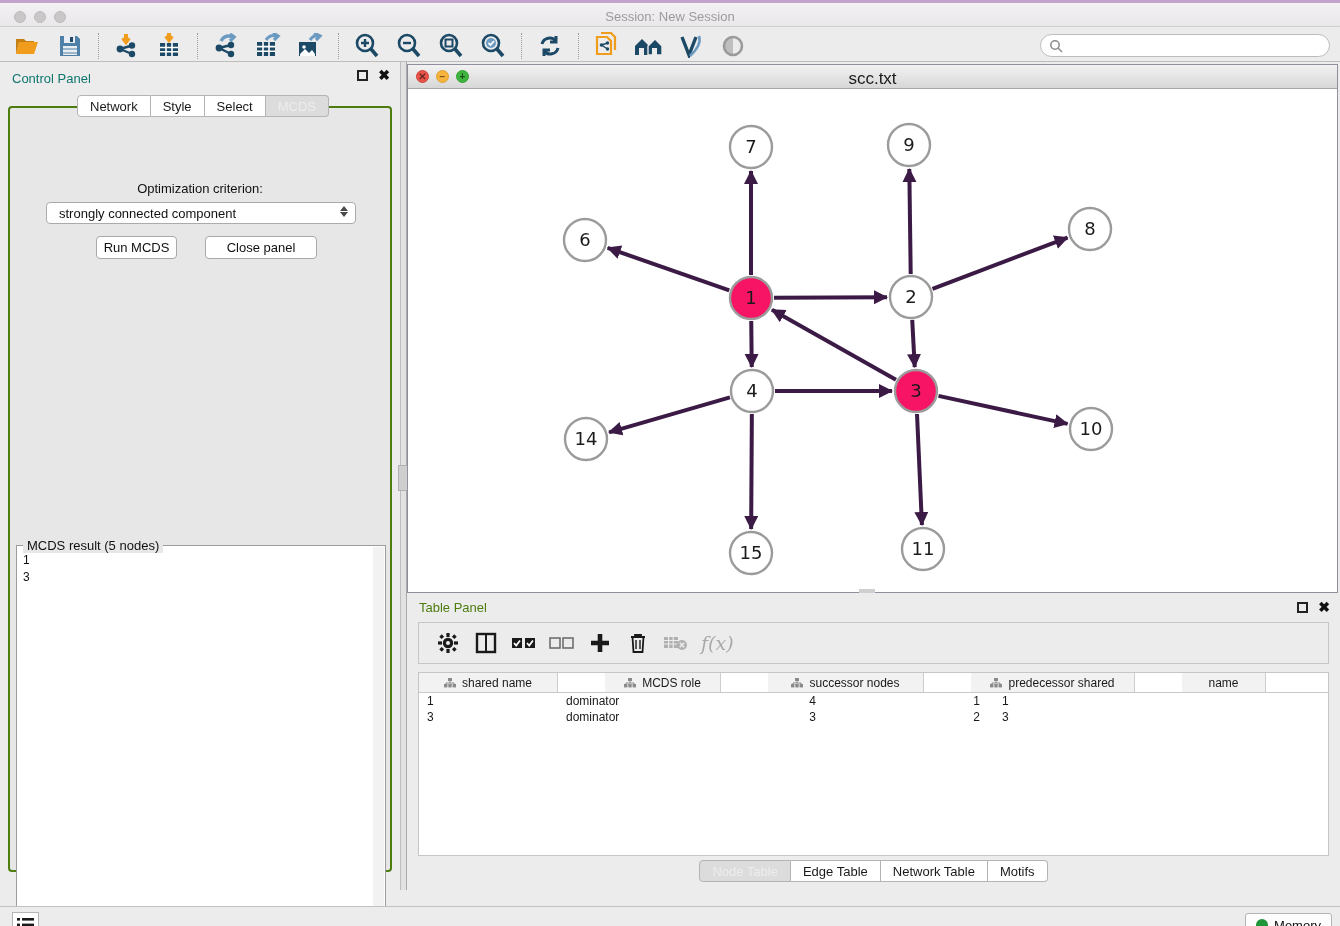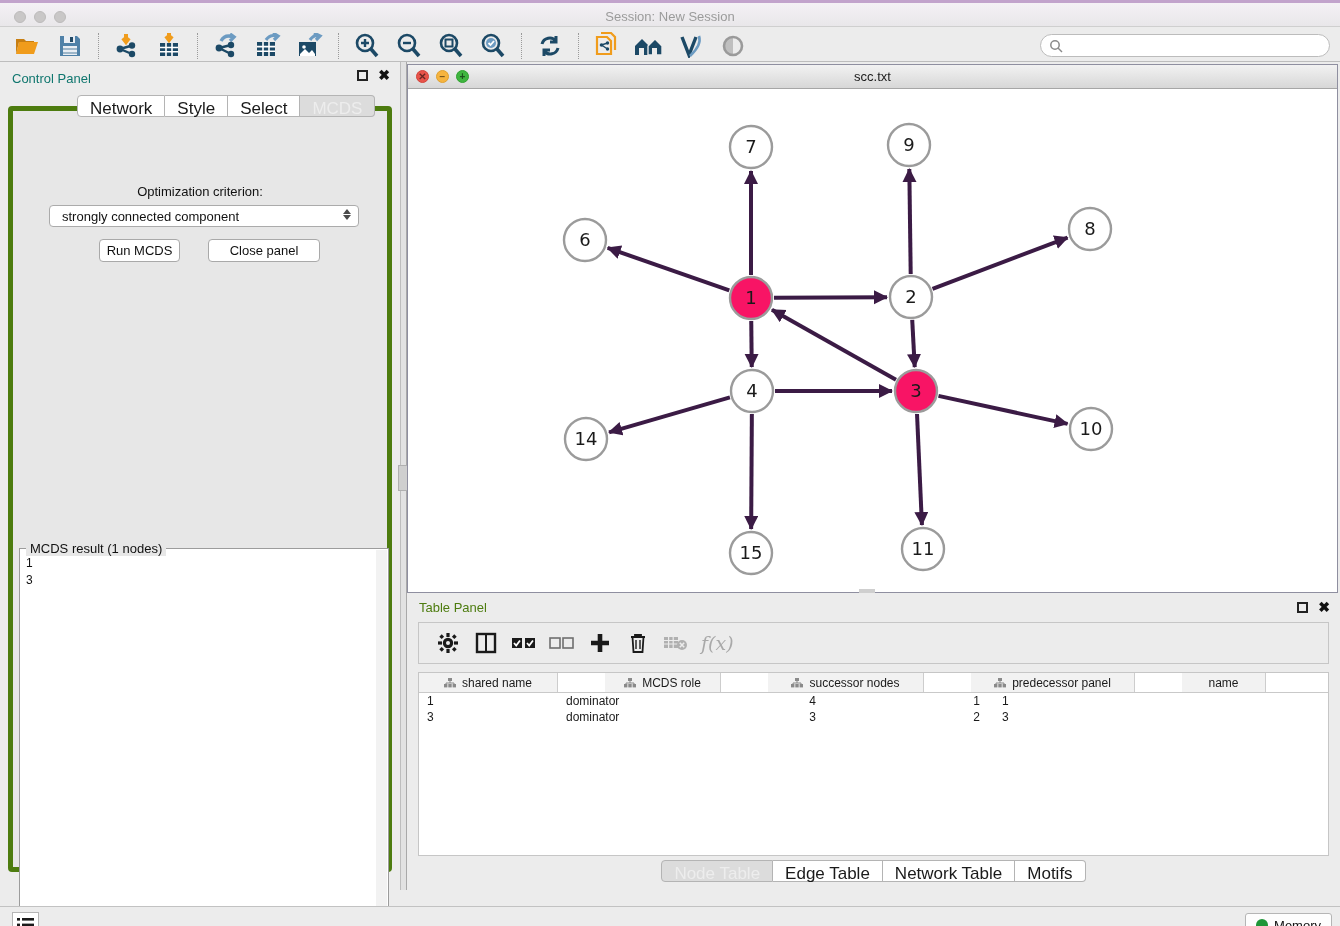--- a/index.html
+++ b/index.html
@@ -23,27 +23,27 @@
     border:1px solid #bcbcbc; border-radius:12px; display:flex; align-items:center; padding-left:8px; }
   #search-wrap input { border:none; outline:none; flex:1; font-size:12px; background:transparent; height:19px; }
 
   
   #control-panel { position:absolute; left:0; top:62px; width:400px; height:828px; background:#ececec; }
   #cp-header { position:absolute; left:12px; top:9px; font-size:13px; color:#0f766e; }
   .panel-winbtns { position:absolute; right:10px; top:8px; display:flex; gap:10px; align-items:center; }
   .float-btn { width:11px; height:11px; border:2px solid #222; background:transparent; }
   .close-x { font-size:14px; font-weight:bold; color:#111; line-height:11px; }
   #cp-tabs { position:absolute; left:77px; top:33px; display:flex; height:22px; z-index:3; }
-  .tab { border:1px solid #b4b4b4; background:#fff; font-size:17px; color:#1a1a1a; padding:3px 12px 0 12px;
+  .tab { border:1px solid #b4b4b4; background:#fff; font-size:13px; color:#1a1a1a; padding:3px 12px 0 12px;
     border-left:none; white-space:nowrap; }
   .tab:first-child { border-left:1px solid #b4b4b4; border-radius:4px 0 0 4px; }
   .tab:last-child { border-radius:0 4px 4px 0; }
   .tab.selected { background:#dcdcdc; color:#ededed; }
   #cp-body { position:absolute; left:8px; top:44px; width:384px; height:766px;
-    background:#e7e7e7; border:5px solid #4d7c0f; border-radius:4px; }
+    background:#e7e7e7; border:2px solid #4d7c0f; border-radius:4px; }
   #opt-label { position:absolute; left:0; right:0; top:73px; text-align:center; font-size:13px; color:#111; }
   #opt-select { position:absolute; left:36px; top:94px; width:310px; height:22px; background:#fff;
     border:1px solid #ababab; border-radius:4px; font-size:13px; color:#111; display:flex; align-items:center;
     padding-left:12px; }
   #opt-spinner { position:absolute; right:7px; top:3px; display:flex; flex-direction:column; gap:1px; }
   #opt-spinner span { width:0; height:0; border-left:4px solid transparent; border-right:4px solid transparent; }
   #opt-spinner .up { border-bottom:5px solid #4a4a4a; }
   #opt-spinner .down { border-top:5px solid #4a4a4a; }
   .cp-btn { position:absolute; top:128px; height:23px; background:#fff; border:1px solid #a9a9a9; border-radius:4px;
     font-size:13px; color:#111; display:flex; align-items:center; justify-content:center; }
@@ -57,21 +57,21 @@
 
   #cp-splitter { position:absolute; left:400px; top:62px; width:7px; height:828px; background:#e2e2e2;
     border-left:1px solid #bdbdbd; border-right:1px solid #a9a9a9; }
   #cp-grip { position:absolute; left:398px; top:465px; width:10px; height:26px; background:#cfcfcf; border:1px solid #b0b0b0; }
 
   
   #network-window { position:absolute; left:407px; top:64px; width:931px; height:529px;
     border:1px solid #8f8fa0; background:#fff; }
   #nw-titlebar { position:absolute; left:0; top:0; right:0; height:24px;
     background:linear-gradient(#f2f2f2,#d7d7d7); border-bottom:1px solid #a6a6a6; }
-  #nw-titlebar .title { position:absolute; left:0; right:0; top:4px; text-align:center; font-size:13px; color:#1a1a1a; }
+  #nw-titlebar .title { position:absolute; left:0; right:0; top:4px; text-align:center; font-size:17px; color:#1a1a1a; }
   .tl { position:absolute; top:5px; width:13px; height:13px; border-radius:50%; font-size:10px; line-height:12px;
     text-align:center; color:rgba(0,0,0,.55); font-weight:bold; }
   #tl-close { left:8px;  background:#e8544a; border:1px solid #d3433a; }
   #tl-min   { left:28px; background:#f6b43f; border:1px solid #e0a12f; }
   #tl-max   { left:48px; background:#3fb53f; border:1px solid #2fa22f; }
   #nw-canvas { position:absolute; left:0; top:25px; width:929px; height:502px; background:#fff; }
   #nw-grip { position:absolute; left:451px; bottom:-1px; width:16px; height:4px; background:#cfcfcf; }
 
   
   #table-panel { position:absolute; left:407px; top:594px; width:933px; height:296px; background:#ececec; }
@@ -280,21 +280,21 @@
     <div id="opt-select">
       <span>strongly connected component</span>
       <div id="opt-spinner">
           <span class="up"></span>
           <span class="down"></span>
         </div>
     </div>
     <div class="cp-btn" id="run-btn">Run MCDS</div>
     <div class="cp-btn" id="closepanel-btn">Close panel</div>
     <div id="result-box">
-      <div id="result-legend">MCDS result (1 nodes)</div>
+      <div id="result-legend">MCDS result (5 nodes)</div>
       <div id="result-items">
           <div>1</div>
           <div>3</div>
         </div>
       <div id="result-scroll"></div>
     </div>
   </div>
 </div>
 <div id="cp-splitter"></div>
 <div id="cp-grip"></div>
@@ -483,21 +483,21 @@
           <span>successor nodes</span>
         </div>
         <div class="th" style="width: 164px;">
           <svg width="12" height="10" viewBox="0 0 12 10">
             <rect x="4" y="0" width="4" height="3" fill="#8a8a8a"></rect>
             <rect x="0" y="6" width="3.4" height="3.4" fill="#8a8a8a"></rect>
             <rect x="4.3" y="6" width="3.4" height="3.4" fill="#8a8a8a"></rect>
             <rect x="8.6" y="6" width="3.4" height="3.4" fill="#8a8a8a"></rect>
             <path d="M6 3 v2 M2 6 V5 h8 v1" stroke="#8a8a8a" stroke-width="1" fill="none"></path>
           </svg>
-          <span>predecessor panel</span>
+          <span>predecessor shared</span>
         </div>
         <div class="th" style="width: 84px;">
           <span>name</span>
         </div>
       </div>
     <div id="tp-tbody">
         <div class="tbody-row">
           <div class="td" style="width: 139px; text-align: left; padding: 1px 0px 0px 8px;">1</div>
           <div class="td" style="width: 116px; text-align: left; padding: 1px 0px 0px 8px;">dominator</div>
           <div class="td" style="width: 156px; text-align: right; padding: 1px 14px 0px 0px;">4</div>

